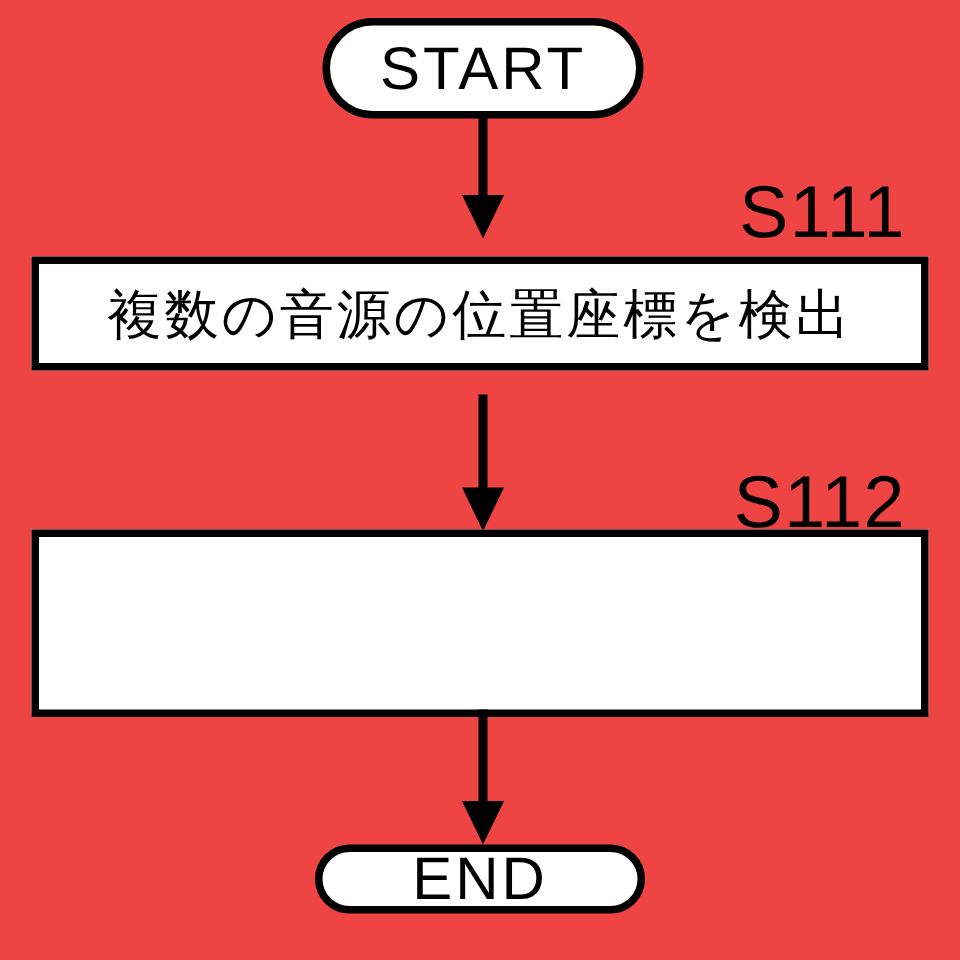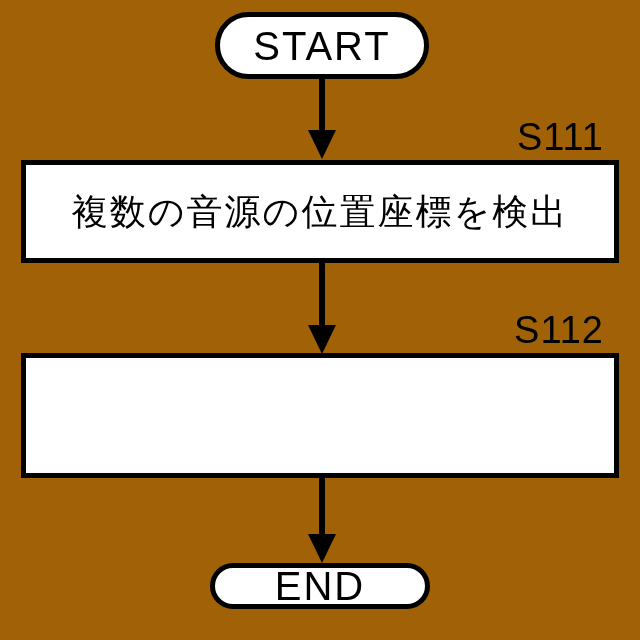--- a/index.html
+++ b/index.html
@@ -4,21 +4,21 @@
 <style>
   html, body {
     margin: 0;
     padding: 0;
     background: #ffffff;
   }
   .canvas {
     position: relative;
     width: 640px;
     height: 640px;
-    background: #a16207;
+    background: #ef4444;
     overflow: hidden;
     font-family: "Liberation Sans", "DejaVu Sans", sans-serif;
     color: #000000;
   }
   .terminator {
     position: absolute;
     box-sizing: border-box;
     border: 5px solid #000000;
     border-radius: 40px;
     background: #ffffff;
@@ -51,31 +51,31 @@
     display: flex;
     flex-direction: column;
     align-items: center;
     justify-content: center;
     text-align: center;
     font-size: 36px;
     letter-spacing: 2px;
     line-height: 47px;
   }
   .process-box.step1 {
-    top: 160px;
-    height: 103px;
+    top: 171px;
+    height: 76px;
   }
   .process-box.step2 {
     top: 353px;
     height: 125px;
   }
   .step-label {
     position: absolute;
     right: 36px;
-    font-size: 38px;
+    font-size: 49px;
     line-height: 1;
     letter-spacing: 1px;
     text-align: right;
   }
   .step-label.s111 { top: 118px; }
   .step-label.s112 { top: 311px; }
   .arrow-shaft {
     position: absolute;
     left: 319px;
     width: 6px;

